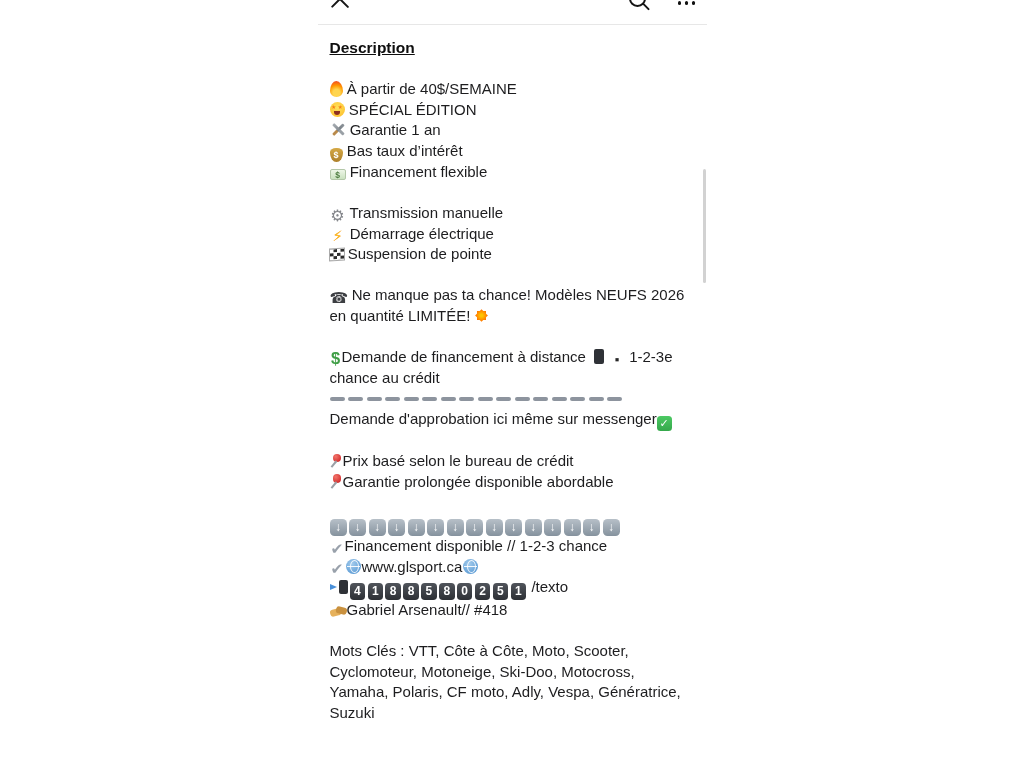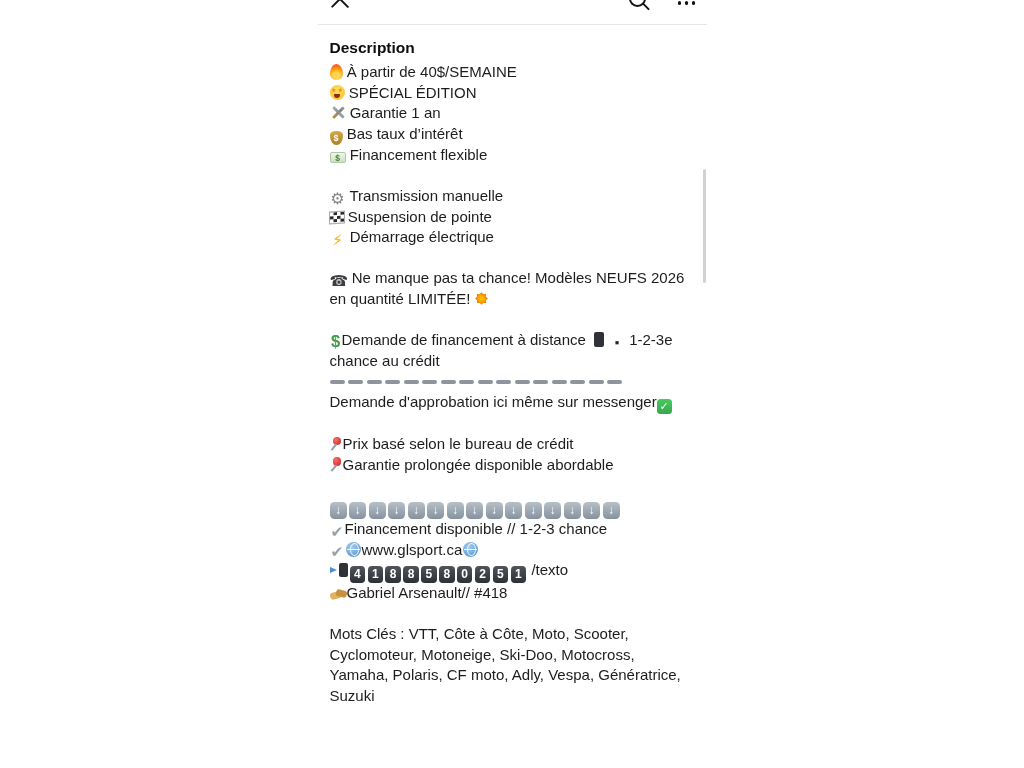--- a/index.html
+++ b/index.html
@@ -16,21 +16,21 @@
   .search { position:absolute; right:61px; top:-10px; width:17px; height:17px;
     border:2.3px solid #141414; border-radius:50%; cursor:pointer; }
   .search::after { content:""; position:absolute; right:-4px; bottom:-6px; width:2.4px; height:9px;
     background:#141414; border-radius:1px; transform:rotate(-45deg); }
   .more { position:absolute; right:10px; top:1px; width:19px; height:4px; cursor:pointer; }
   .more::before { content:""; position:absolute; left:0; top:0; width:3.6px; height:3.6px; border-radius:50%;
     background:#111; box-shadow:7px 0 0 #111, 14px 0 0 #111; }
 
   
   .content { padding:13px 12px 0 12px; }
-  .title { font-size:15.5px; font-weight:700; color:#0e0e0e; line-height:20px; margin-bottom:4px; }
+  .title { font-size:15.5px; font-weight:700; color:#0e0e0e; line-height:20px; margin-bottom:21px;text-decoration:underline; }
   .line { min-height:20.5px; line-height:20.5px; font-size:15px; color:#1d1d1f; }
   .line.blank { height:20.5px; }
 
   
   .scrollthumb { position:absolute; right:1px; top:169px; width:2.5px; height:114px;
     background:#d2d2d2; border-radius:2px; }
 
   
   .ic { display:inline-block; position:relative; width:16px; height:16px; line-height:16px;
     text-align:center; font-size:15px; vertical-align:-2.5px; }
@@ -110,22 +110,22 @@
   <div class="content">
     <h2 class="title">Description</h2>
     <div class="lines">
         <div class="line"><span class="ic ic-fire"></span> À partir de 40$/SEMAINE</div>
         <div class="line"><span class="ic ic-star"></span> SPÉCIAL ÉDITION</div>
         <div class="line"><span class="ic ic-tools"></span> Garantie 1 an</div>
         <div class="line"><span class="ic ic-bag">$</span> Bas taux d’intérêt</div>
         <div class="line"><span class="ic ic-wings">$</span> Financement flexible</div>
         <div class="line blank"></div>
         <div class="line"><span class="ic ic-gear">⚙</span> Transmission manuelle</div>
+        <div class="line"><span class="ic ic-zap">⚡</span> Démarrage électrique</div>
         <div class="line"><span class="ic ic-flag"></span> Suspension de pointe</div>
-        <div class="line"><span class="ic ic-zap">⚡</span> Démarrage électrique</div>
         <div class="line blank"></div>
         <div class="line"><span class="ic ic-phone">☎</span> Ne manque pas ta chance! Modèles NEUFS 2026 en quantité LIMITÉE! <span class="ic ic-boom"></span></div>
         <div class="line blank"></div>
         <div class="line"><span class="ic ic-dollar">$</span>Demande de financement à distance <span class="ic ic-mobile"></span><span class="ic ic-sq">▪</span> 1-2-3e chance au crédit</div>
         <div class="line"><span class="ic ic-minus"></span><span class="ic ic-minus"></span><span class="ic ic-minus"></span><span class="ic ic-minus"></span><span class="ic ic-minus"></span><span class="ic ic-minus"></span><span class="ic ic-minus"></span><span class="ic ic-minus"></span><span class="ic ic-minus"></span><span class="ic ic-minus"></span><span class="ic ic-minus"></span><span class="ic ic-minus"></span><span class="ic ic-minus"></span><span class="ic ic-minus"></span><span class="ic ic-minus"></span><span class="ic ic-minus"></span></div>
         <div class="line">Demande d'approbation ici même sur messenger<span class="ic ic-checkg">✓</span></div>
         <div class="line blank"></div>
         <div class="line"><span class="ic ic-pin"></span>Prix basé selon le bureau de crédit</div>
         <div class="line"><span class="ic ic-pin"></span>Garantie prolongée disponible abordable</div>
         <div class="line blank"></div>

